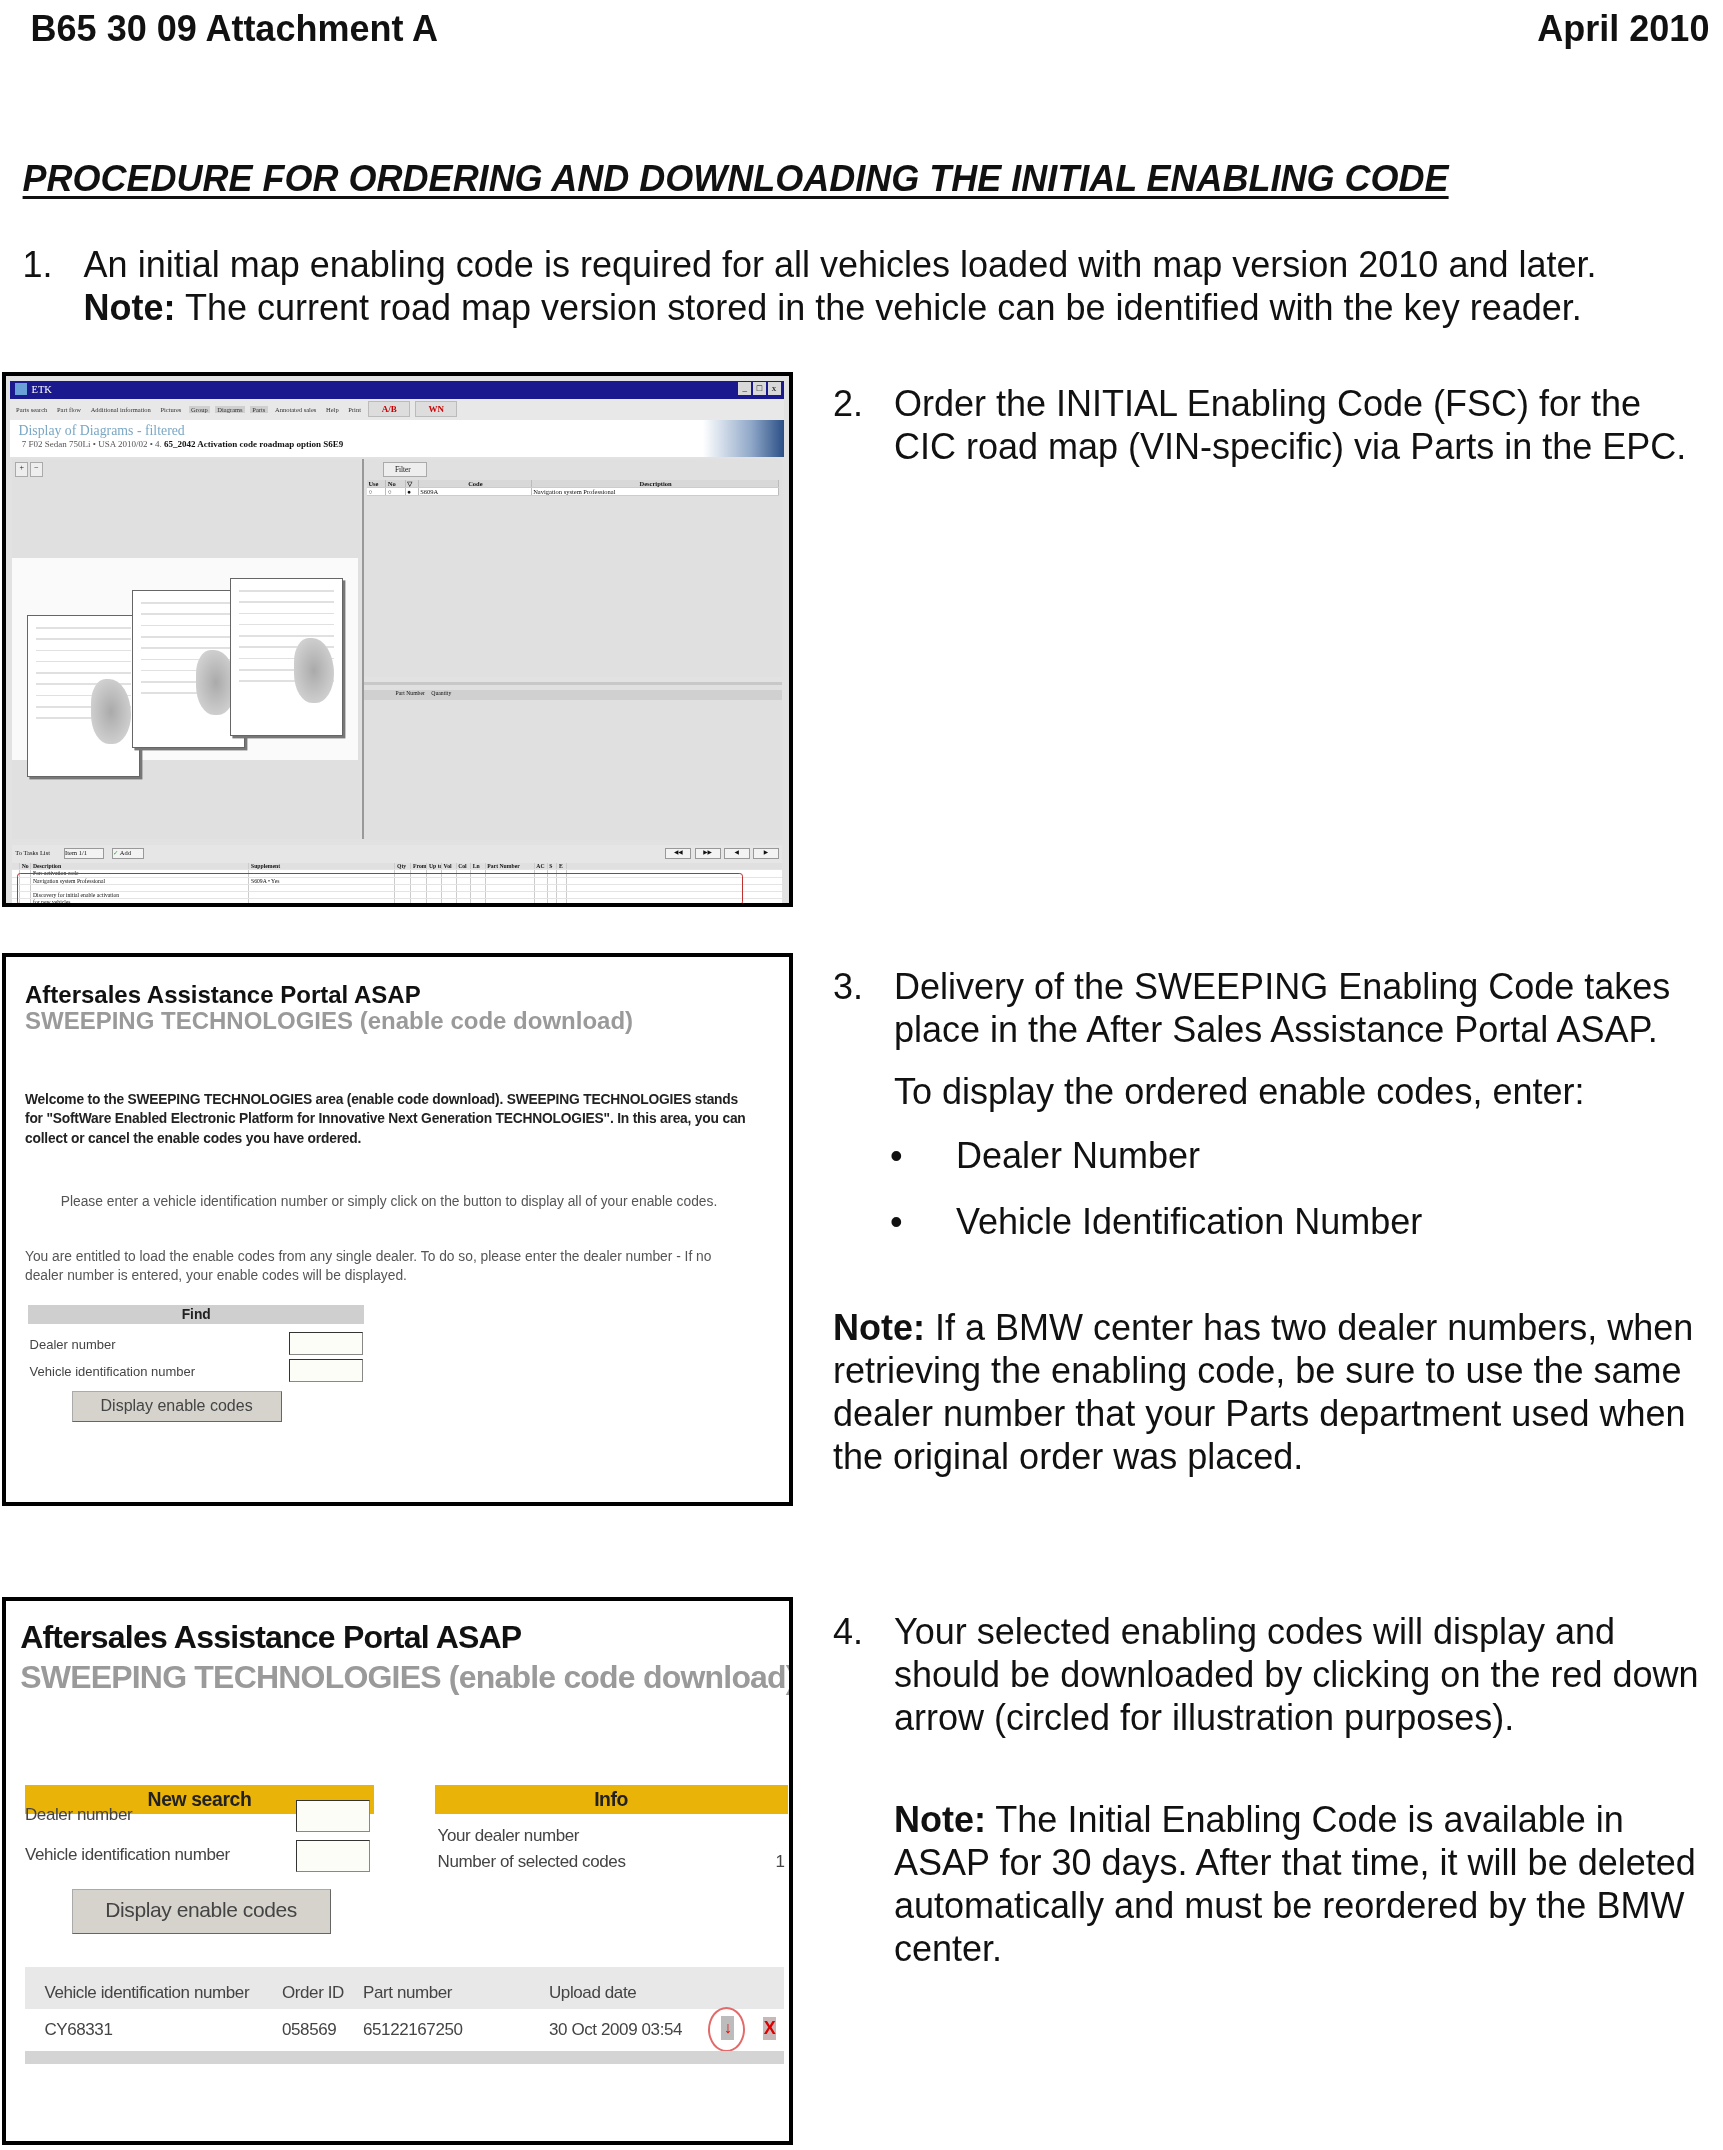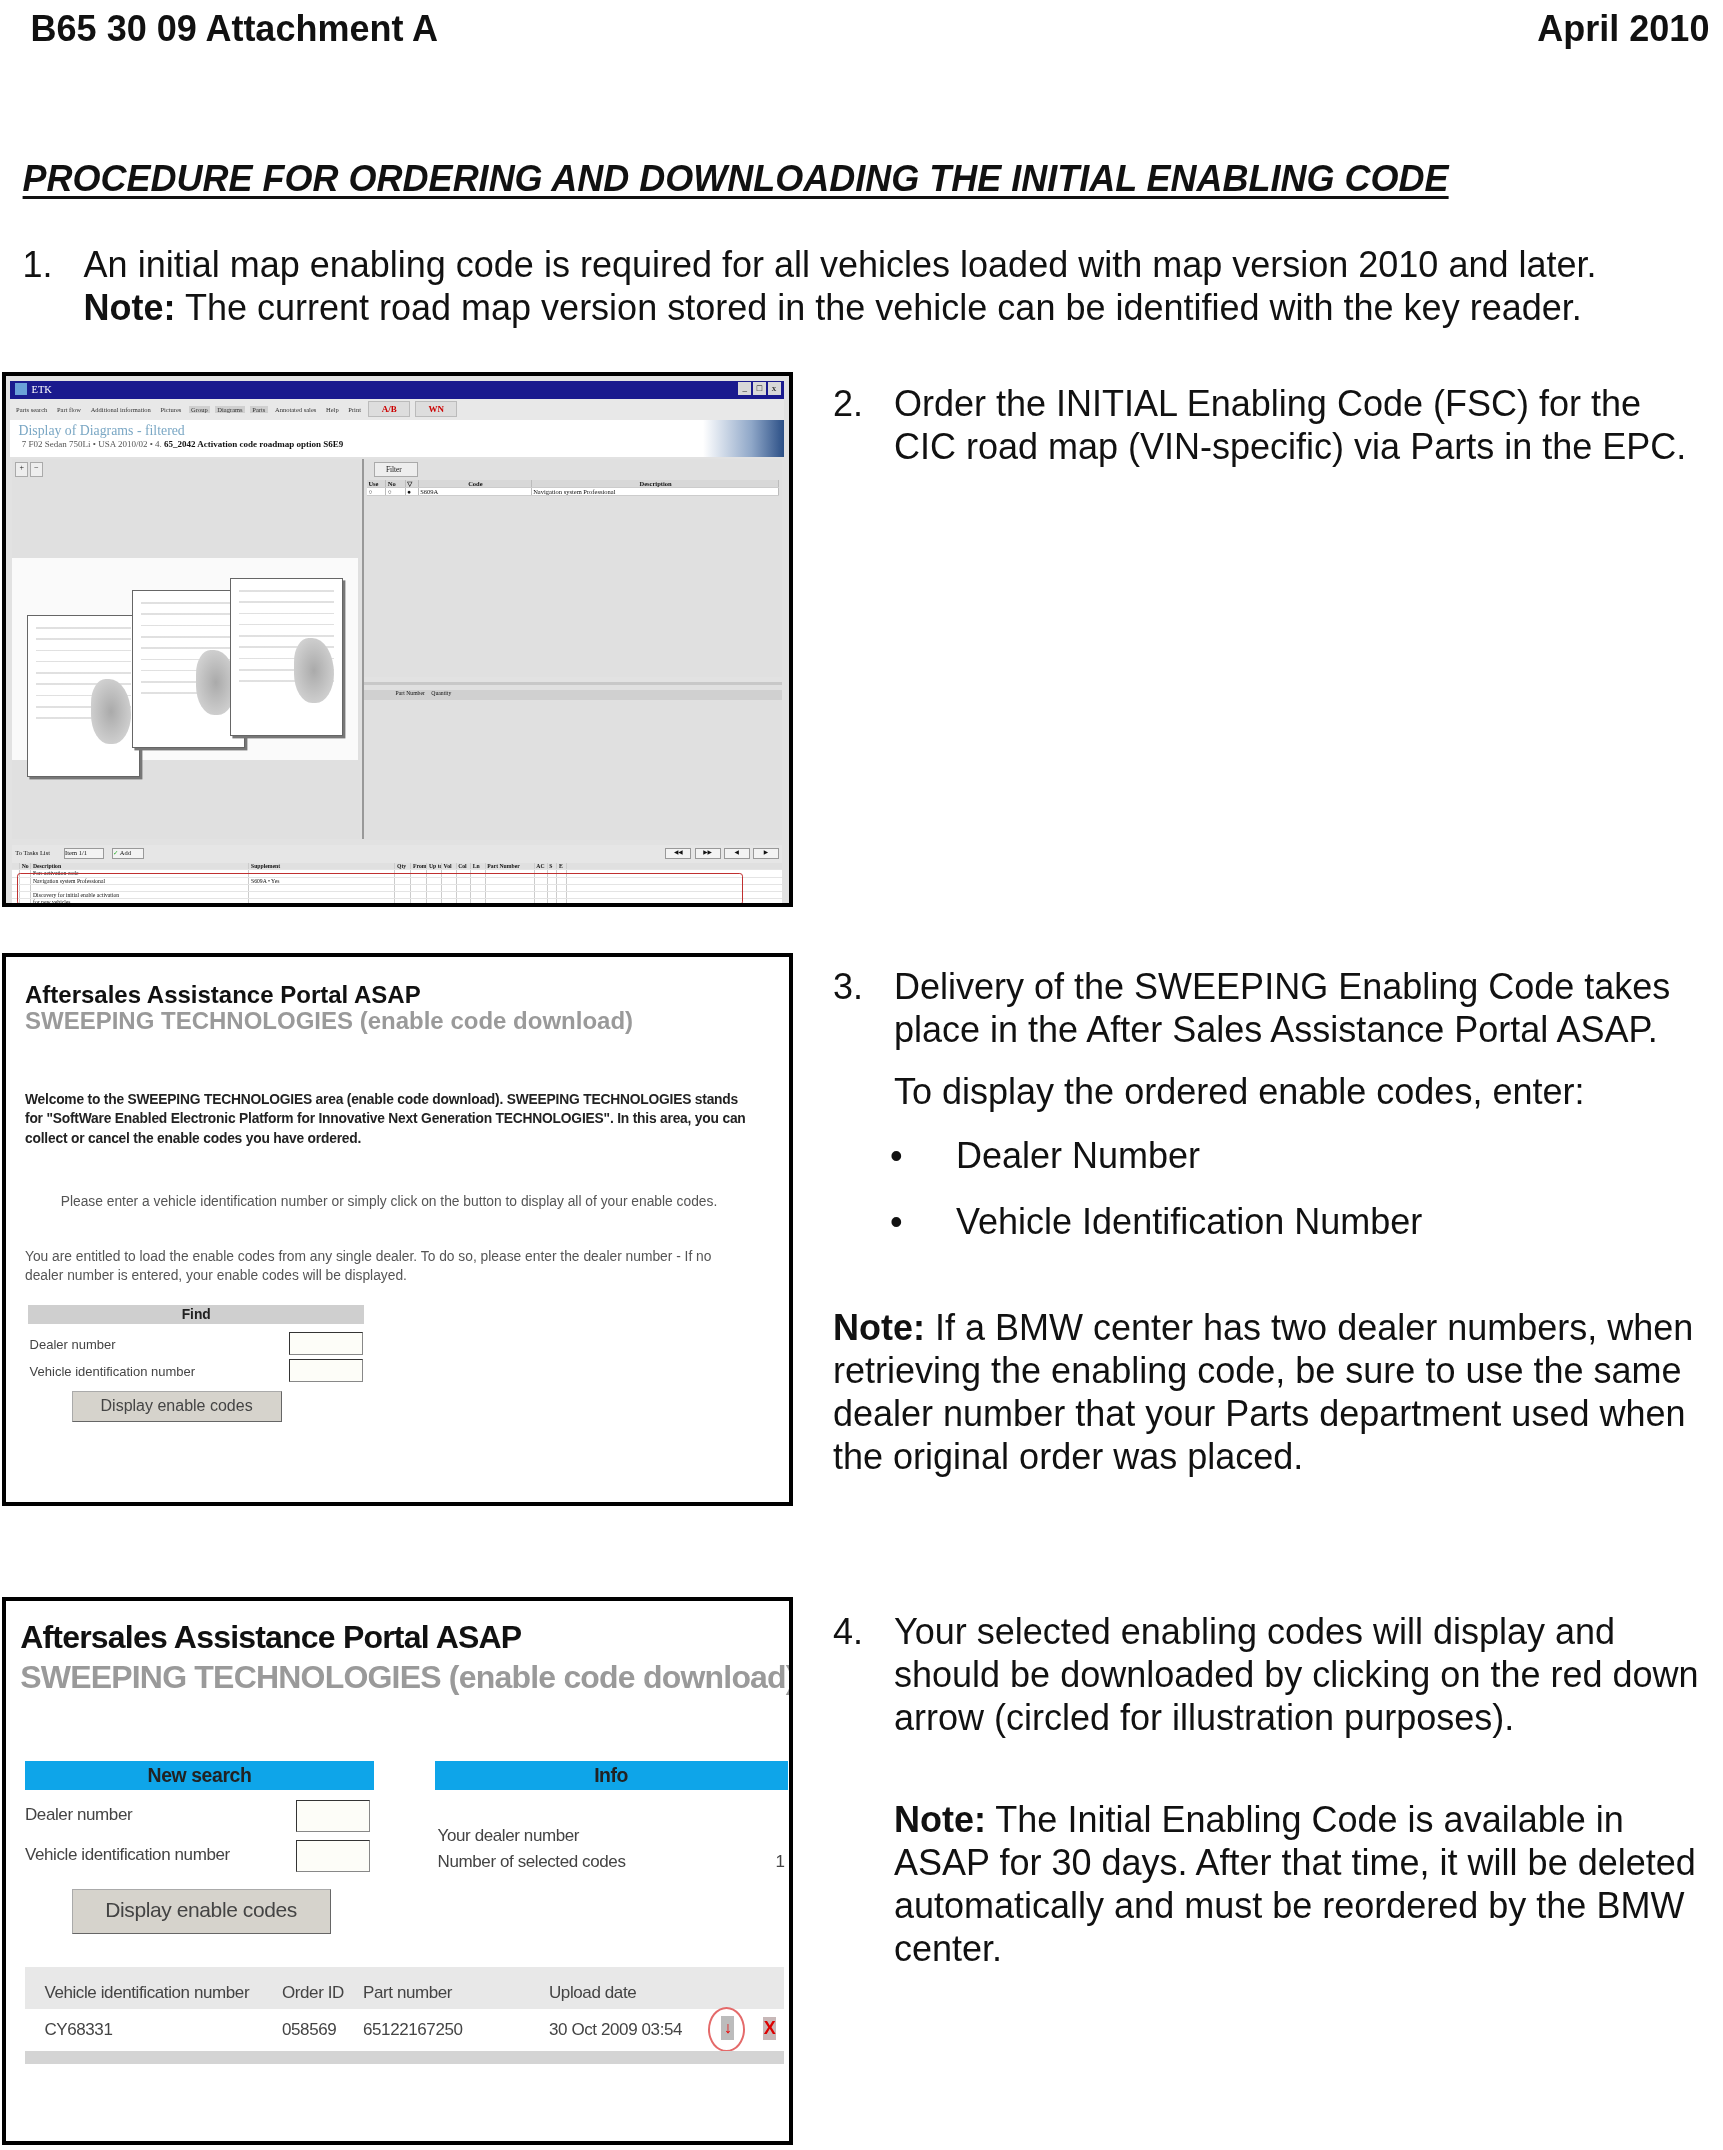--- a/index.html
+++ b/index.html
@@ -51,21 +51,21 @@
   .epc-banner .logo { position: absolute; right: 0; top: 0; width: 81px; height: 37px; background: linear-gradient(90deg, #fff, #8fa7c8 60%, #2b4f86); }
   .epc-left { position: absolute; left: 6.5px; top: 83px; width: 348px; height: 380px; background: #e0e0e0; }
   .epc-left .zoombtns { position: absolute; left: 3.2px; top: 3.2px; display: flex; gap: 1.6px; }
   .epc-left .zoombtns span { width: 13px; height: 14.6px; border: 0.8px solid #aaa; background: #eee; font-size: 8px; text-align: center; }
   .epc-diagram { position: absolute; left: 6.5px; top: 182px; width: 346px; height: 202px; background: #fafafa; }
   .sheet { position: absolute; background: #fff; border: 1.6px solid #666; box-shadow: 2.4px 2.4px 0 #777; }
   .sheet .blob { position: absolute; right: 8px; bottom: 32px; width: 40px; height: 65px; border-radius: 40% 60% 50% 50%; background: radial-gradient(#aaa, #ddd); }
   .sheet .lines { position: absolute; left: 8px; top: 11.3px; right: 8px; height: 97px; background: repeating-linear-gradient(180deg, #ccc 0 1.6px, transparent 1.6px 11.3px); opacity: .6; }
   .epc-splitter { position: absolute; left: 356px; top: 83px; width: 2.4px; height: 380px; background: #999; }
   .epc-right-top { position: absolute; left: 358px; top: 83px; right: 6.5px; height: 218px; background: #e0e0e0; }
-  .epc-right-top .filter { position: absolute; left: 10px; top: 3.2px; width: 44px; height: 14.6px; border: 0.8px solid #aaa; background: #eee; font-size: 7.3px; line-height: 13px; padding-left: 11.3px; }
+  .epc-right-top .filter { position: absolute; left: 19px; top: 3.2px; width: 44px; height: 14.6px; border: 0.8px solid #aaa; background: #eee; font-size: 7.3px; line-height: 13px; padding-left: 11.3px; }
   .epc-grid { position: absolute; left: 3.2px; top: 21px; right: 3.2px; font-size: 6.5px; background: #fff; }
   .epc-grid .row { display: flex; height: 8px; border-bottom: 0.8px solid #ccc; }
   .epc-grid .row.head { background: #d8d8d8; font-weight: bold; }
   .epc-grid .c { border-right: 0.8px solid #bbb; padding-left: 1.6px; overflow: hidden; white-space: nowrap; }
   .epc-right-bot { position: absolute; left: 358px; top: 306px; right: 6.5px; height: 158px; background: #e0e0e0; border-top: 3.2px solid #c8c8c8; }
   .epc-right-bot .hdrs { position: absolute; left: 0; top: 4.9px; right: 0; height: 9.7px; background: #d0d0d0; font-size: 5.7px; display: flex; gap: 6.5px; padding-left: 32px; }
   .epc-bottom { position: absolute; left: 6.5px; top: 469px; right: 6.5px; height: 58px; background: #e6e6e6; }
   .epc-bottom .bar { position: absolute; left: 0; top: 1.6px; right: 0; height: 16px; font-size: 6.5px; }
   .epc-bottom .bar .sel { position: absolute; left: 3.2px; top: 2.4px; }
   .epc-bottom .bar .dd { position: absolute; left: 52px; top: 1.6px; width: 40px; height: 11.3px; border: 0.8px solid #999; background: #f3f3f3; font-size: 6.5px; }
@@ -89,21 +89,21 @@
   #portal1 .info1 { top: 235px; text-align: center; }
   #portal1 .info2 { top: 290px; }
   .find-head { position: absolute; left: 22.6px; top: 348px; width: 336px; height: 19.4px; background: #cfcfcf; text-align: center; font-weight: bold; font-size: 13.8px; line-height: 19.4px; color: #222; }
   .lbl { position: absolute; font-size: 13px; color: #444; }
   .inp { position: absolute; width: 74px; height: 22.6px; border: 1.6px inset #888; background: #fdfdf8; }
   .btn { position: absolute; background: #d6d3cc; border: 1.6px solid #666; border-top-color: #aaa; border-left-color: #aaa; color: #444; text-align: center; font-size: 16px; }
 
   
   #portal2 .p-title { left: 14.6px; top: 18px; font-size: 32px; letter-spacing: -0.8px; }
   #portal2 .p-sub { left: 14.6px; top: 58px; font-size: 32px; letter-spacing: -0.8px; }
-  .sec-head { position: absolute; height: 29px; background: #0ea5e9; text-align: center; font-weight: bold; font-size: 19.4px; line-height: 29px; color: #222; letter-spacing: -0.4px; }
+  .sec-head { position: absolute; height: 29px; background: #eab308; text-align: center; font-weight: bold; font-size: 19.4px; line-height: 29px; color: #222; letter-spacing: -0.4px; margin-top: 24px; }
   .codes-head { position: absolute; left: 19.4px; top: 366px; right: 4.9px; height: 42px; background: #e8e8e8; display: flex; align-items: flex-end; font-size: 17px; color: #444; padding-bottom: 6.5px; letter-spacing: -0.4px; }
   .codes-row { position: absolute; left: 19.4px; top: 408px; right: 4.9px; height: 42px; background: #fff; display: flex; align-items: center; font-size: 17px; color: #444; letter-spacing: -0.4px; }
   .codes-foot { position: absolute; left: 19.4px; top: 450px; right: 4.9px; height: 13px; background: #d4d4d4; }
   .col-vin { position: absolute; left: 19.4px; }
   .col-oid { position: absolute; left: 257px; }
   .col-pn { position: absolute; left: 338px; }
   .col-ud { position: absolute; left: 524px; }
   .dl-icon { position: absolute; left: 696px; top: 6.5px; width: 13px; height: 24px; background: #bcbcbc; display: flex; align-items: center; justify-content: center; color: #e00; font-size: 16px; font-weight: bold; }
   .dl-circle { position: absolute; left: 683px; top: -1.6px; width: 37px; height: 45px; border: 2.4px solid #e46a6a; border-radius: 50%; }
   .del-icon { position: absolute; left: 738px; top: 8px; width: 13px; height: 22.6px; background: #c8b8b8; color: #d00; font-weight: bold; font-size: 18px; line-height: 22.6px; text-align: center; }

